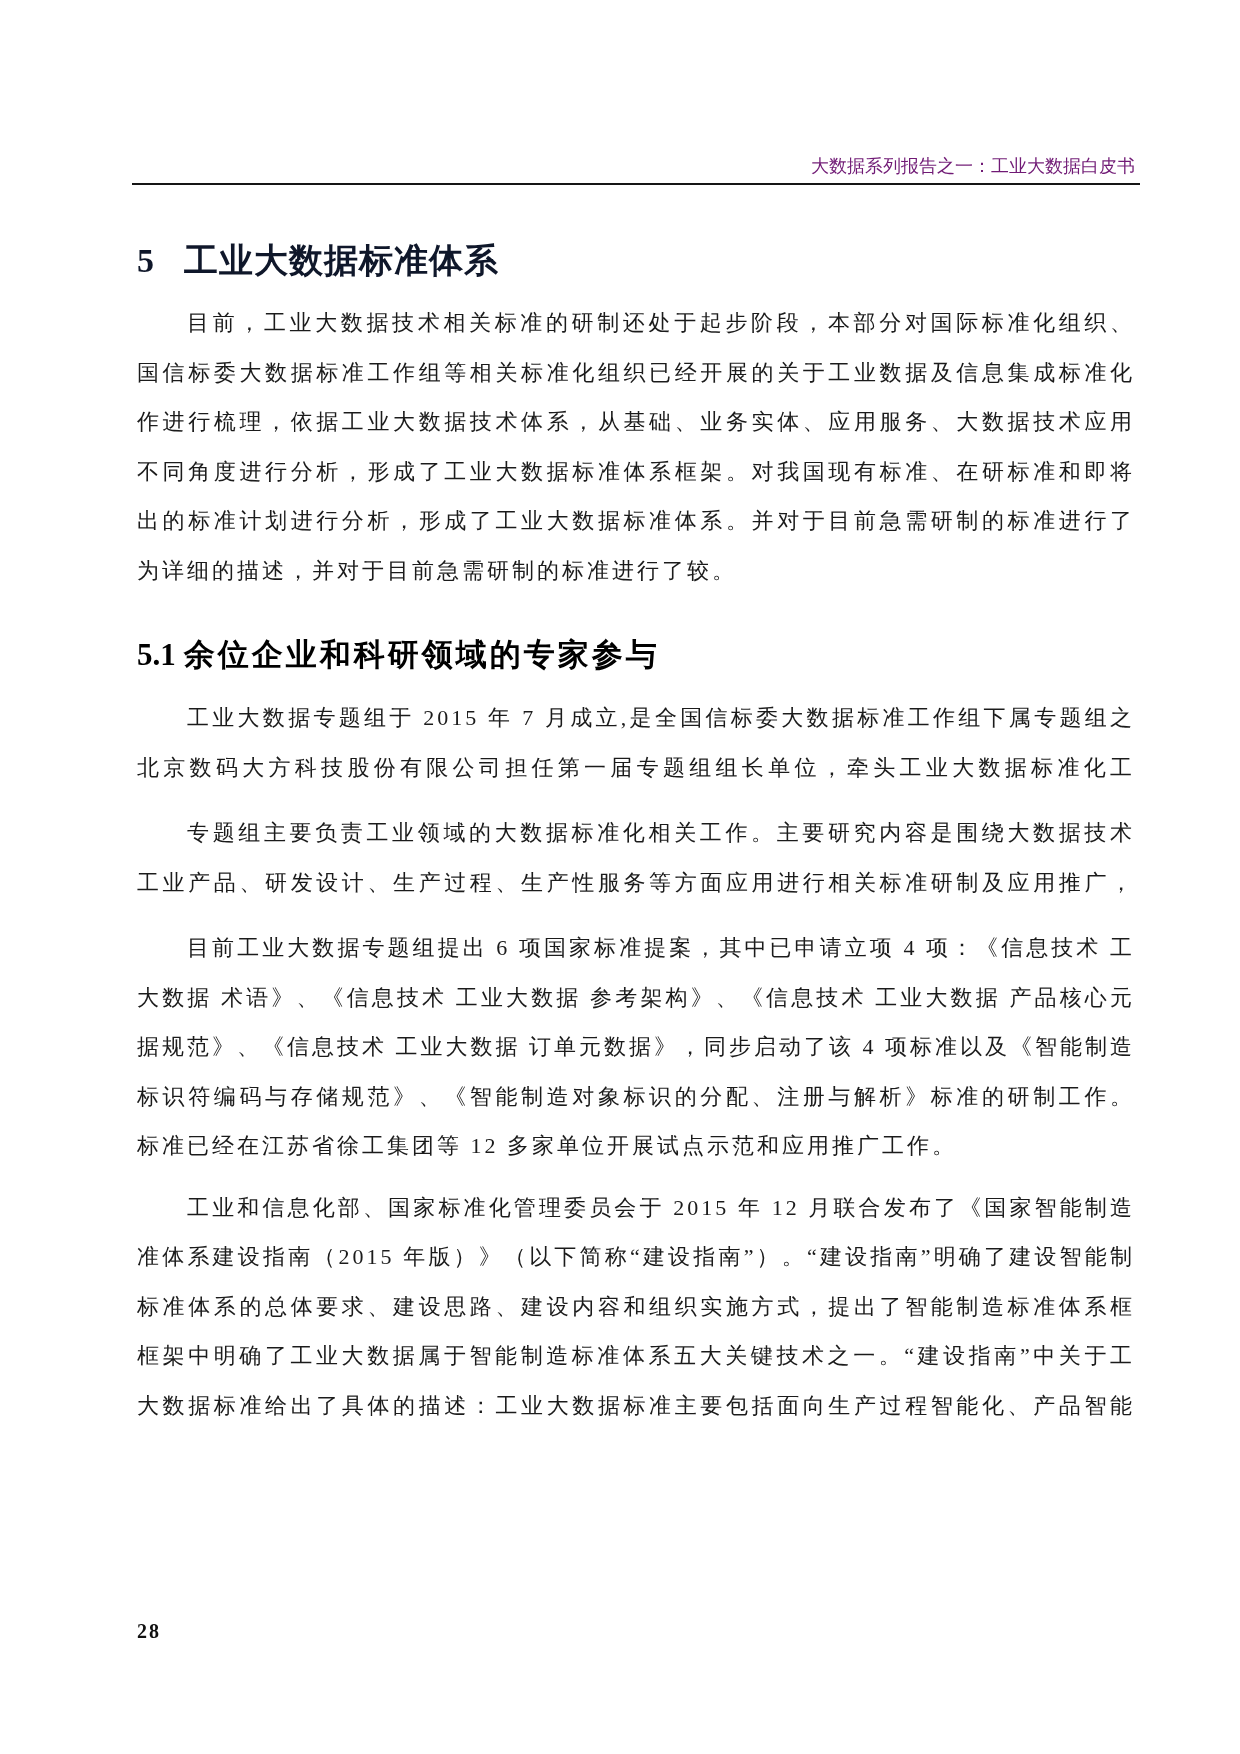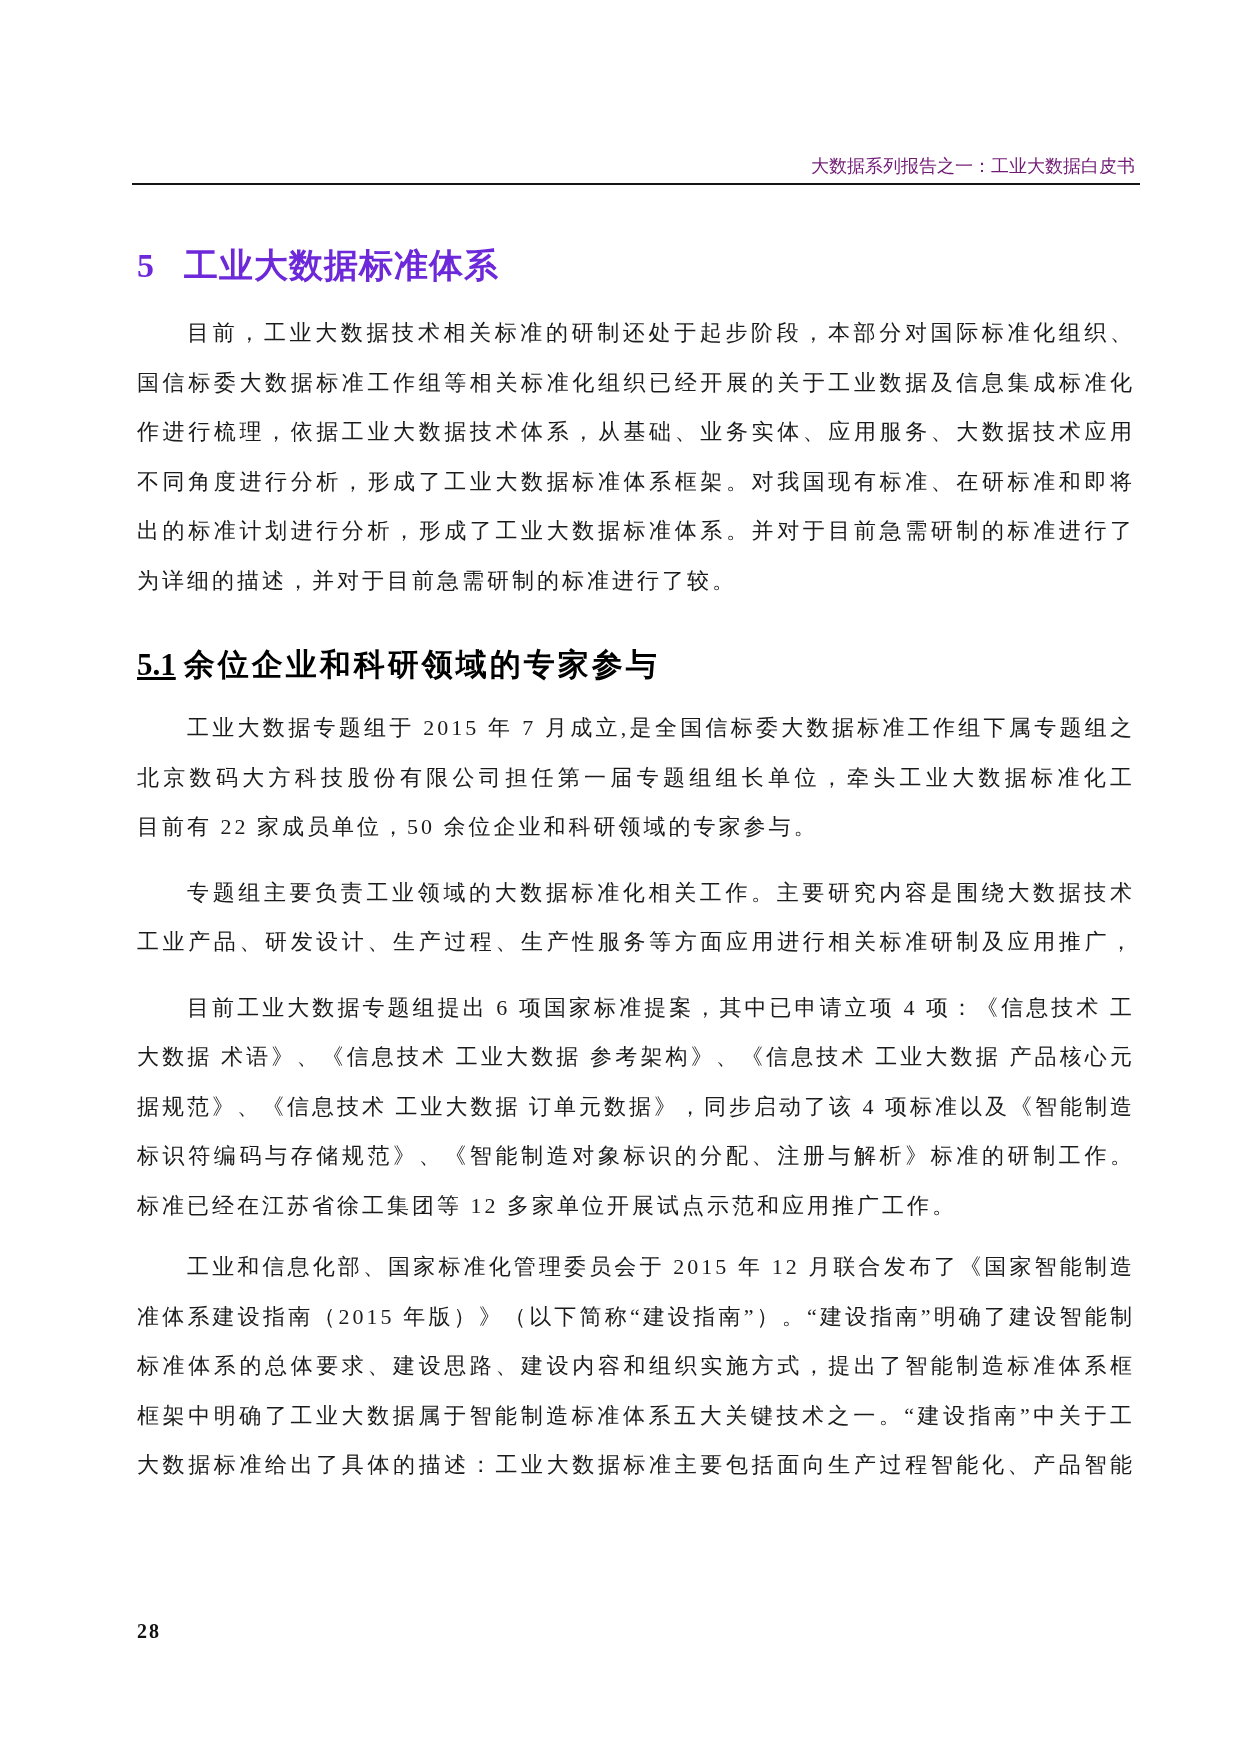--- a/index.html
+++ b/index.html
@@ -32,43 +32,42 @@
     width: 1008px;
     height: 0;
     border-top: 2px solid #151515;
     margin-top: 3px;
   }
   #body-blocks h1 {
     margin: 54px 0 0 0;
     font-family: "Liberation Sans", "DejaVu Sans", sans-serif;
     font-weight: bold;
     font-size: 34px;
-    line-height: 52px;
-    color: #6d28d9;
+    line-height: 42px;
+    color: #0f172a;
     letter-spacing: 1px;
   }
   #body-blocks h1 .h-num {
     font-family: "Liberation Serif", "DejaVu Serif", serif;
     margin-right: 30px;
     letter-spacing: 0;
   }
   #body-blocks h2 {
     margin: 42px 0 0 0;
     font-family: "Liberation Sans", "DejaVu Sans", sans-serif;
     font-weight: bold;
     font-size: 31px;
     line-height: 36px;
     color: #000000;
     letter-spacing: 3px;
   }
   #body-blocks h2 .h-num {
     font-family: "Liberation Serif", "DejaVu Serif", serif;
     margin-right: 8px;
     letter-spacing: 0;
-    text-decoration: underline;
   }
   .para { margin: 16px 0 0 0; }
   #body-blocks > :nth-child(2) { margin-top: 16px; }
   #body-blocks > :nth-child(4) { margin-top: 20px; }
   #body-blocks > :nth-child(7) { margin-top: 12px; }
   .line {
     font-size: 22px;
     line-height: 49.5px;
     letter-spacing: 3px;
     text-align: justify;
@@ -107,21 +106,20 @@
           <div class="line">国信标委大数据标准工作组等相关标准化组织已经开展的关于工业数据及信息集成标准化工</div>
           <div class="line">作进行梳理，依据工业大数据技术体系，从基础、业务实体、应用服务、大数据技术应用等</div>
           <div class="line">不同角度进行分析，形成了工业大数据标准体系框架。对我国现有标准、在研标准和即将提</div>
           <div class="line">出的标准计划进行分析，形成了工业大数据标准体系。并对于目前急需研制的标准进行了较</div>
           <div class="line last">为详细的描述，并对于目前急需研制的标准进行了较。</div>
         </div>
         <h2><span class="h-num">5.1</span><span class="h-text">余位企业和科研领域的专家参与</span></h2>
         <div class="para">
           <div class="line first">工业大数据专题组于 2015 年 7 月成立,是全国信标委大数据标准工作组下属专题组之一。</div>
           <div class="line">北京数码大方科技股份有限公司担任第一届专题组组长单位，牵头工业大数据标准化工作，</div>
-          <div class="line last">目前有 22 家成员单位，50 余位企业和科研领域的专家参与。</div>
         </div>
         <div class="para">
           <div class="line first">专题组主要负责工业领域的大数据标准化相关工作。主要研究内容是围绕大数据技术在</div>
           <div class="line">工业产品、研发设计、生产过程、生产性服务等方面应用进行相关标准研制及应用推广，推</div>
         </div>
         <div class="para">
           <div class="line first">目前工业大数据专题组提出 6 项国家标准提案，其中已申请立项 4 项：《信息技术 工业</div>
           <div class="line">大数据 术语》、《信息技术 工业大数据 参考架构》、《信息技术 工业大数据 产品核心元数</div>
           <div class="line">据规范》、《信息技术 工业大数据 订单元数据》，同步启动了该 4 项标准以及《智能制造对象</div>
           <div class="line">标识符编码与存储规范》、《智能制造对象标识的分配、注册与解析》标准的研制工作。相关</div>

